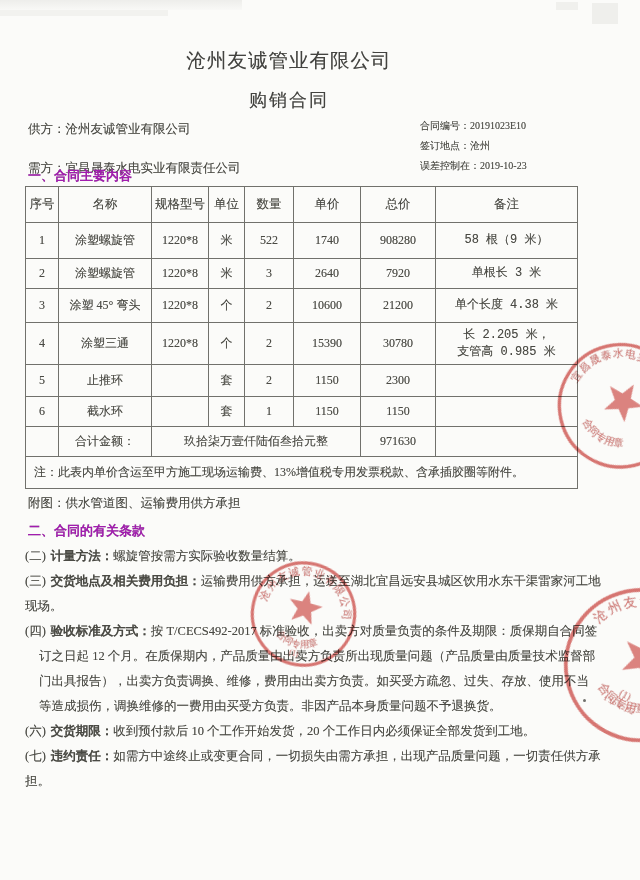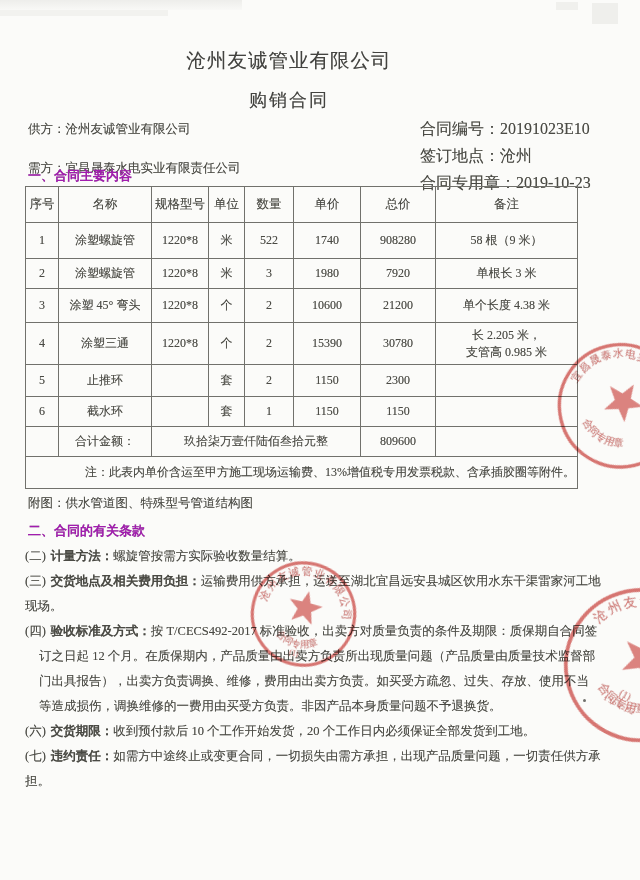--- a/index.html
+++ b/index.html
@@ -19,43 +19,43 @@
   .art-dot{left:583px;top:699px;width:3px;height:3px;border-radius:50%;background:#4d4d48;opacity:.8;}
 
   .title{position:absolute;left:0;top:47px;width:578px;text-align:center;
     font-size:19.5px;letter-spacing:1px;color:#434340;font-weight:400;}
   .subtitle{position:absolute;left:0;top:88px;width:578px;text-align:center;
     font-size:18px;letter-spacing:2px;color:#434340;}
 
   .line{position:absolute;font-size:12.5px;white-space:nowrap;}
   .supplier-line{left:28px;top:121px;}
   .buyer-line{left:28px;top:160px;}
-  .meta{position:absolute;left:420px;top:119px;font-size:16px;}
+  .meta{position:absolute;left:420px;top:119px;font-size:10px;}
   .meta .mrow{margin-bottom:6px;white-space:nowrap;}
 
   .sec-heading{position:absolute;left:28px;font-size:13px;font-weight:bold;color:#a21caf;}
   .sec1{top:167px;}
   .sec2{top:522px;}
 
   table.doc-table{position:absolute;left:25px;top:186px;width:552px;
     border-collapse:collapse;table-layout:fixed;font-size:12px;color:#4a4a44;}
   .doc-table th,.doc-table td{border:1px solid #71716c;text-align:center;
     padding:0 2px;font-weight:400;overflow:hidden;}
   .doc-table th{font-size:12.5px;}
-  .doc-table .rk{white-space:pre-line;line-height:1.35;}
+  .doc-table .rk{white-space:pre-line;line-height:1.35;font-family:Liberation Mono, monospace;}
   .doc-table tr.h-head{height:36px;margin-left:44px;}
   .doc-table tr.h-r1{height:36px;}
   .doc-table tr.h-r2{height:30px;}
   .doc-table tr.h-r3{height:34px;}
   .doc-table tr.h-r4{height:42px;}
   .doc-table tr.h-r5{height:32px;}
   .doc-table tr.h-r6{height:30px;}
   .doc-table tr.h-tot{height:30px;font-family:Liberation Serif, serif;}
   .doc-table tr.h-note{height:32px;}
-  .doc-table td.note-cell{text-align:right;padding-left:8px;font-size:12px;}
+  .doc-table td.note-cell{text-align:left;padding-left:8px;font-size:12px;}
 
   .attachment{left:28px;top:495px;font-size:12.5px;}
 
   .clauses{position:absolute;left:25px;top:544px;width:576px;
     font-size:12.5px;line-height:25px;}
   .clauses p{margin:0;}
   .clauses p.hang{padding-left:14px;text-indent:-14px;}
   .cno{margin-right:5px;}
   .clabel{font-weight:bold;}
 
@@ -85,21 +85,21 @@
   <div class="line supplier-line">
     <span>供方：</span><span>沧州友诚管业有限公司</span>
   </div>
   <div class="line buyer-line">
     <span>需方：</span><span>宜昌晟泰水电实业有限责任公司</span>
   </div>
 
   <div class="meta">
     <div class="mrow"><span>合同编号：</span><span>20191023E10</span></div>
     <div class="mrow"><span>签订地点：</span><span>沧州</span></div>
-    <div class="mrow"><span>合同专用章：</span><span>2019-10-23</span></div>
+    <div class="mrow"><span>误差控制在：</span><span>2019-10-23</span></div>
   </div>
 
   <div class="sec-heading sec1">一、合同主要内容</div>
 
   <table class="doc-table">
     <colgroup>
       <col style="width:33px">
         <col style="width:93px">
         <col style="width:57px">
         <col style="width:36px">
@@ -130,21 +130,21 @@
         <td>1740</td>
         <td>908280</td>
         <td class="rk">58 根（9 米）</td>
       </tr>
       <tr class="h-r2">
         <td>2</td>
         <td>涂塑螺旋管</td>
         <td>1220*8</td>
         <td>米</td>
         <td>3</td>
-        <td>1980</td>
+        <td>2640</td>
         <td>7920</td>
         <td class="rk">单根长 3 米</td>
       </tr>
       <tr class="h-r3">
         <td>3</td>
         <td>涂塑 45° 弯头</td>
         <td>1220*8</td>
         <td>个</td>
         <td>2</td>
         <td>10600</td>
@@ -179,30 +179,30 @@
         <td>套</td>
         <td>1</td>
         <td>1150</td>
         <td>1150</td>
         <td class="rk"></td>
       </tr>
       <tr class="h-tot">
         <td></td>
         <td>合计金额：</td>
         <td colspan="4">玖拾柒万壹仟陆佰叁拾元整</td>
-        <td>809600</td>
+        <td>971630</td>
         <td></td>
       </tr>
       <tr class="h-note">
         <td colspan="8" class="note-cell">注：此表内单价含运至甲方施工现场运输费、13%增值税专用发票税款、含承插胶圈等附件。</td>
       </tr>
     </tbody>
   </table>
 
-  <div class="line attachment">附图：供水管道图、特殊型号管道结构图</div>
+  <div class="line attachment">附图：供水管道图、运输费用供方承担</div>
 
   <div class="sec-heading sec2">二、合同的有关条款</div>
 
   <div class="clauses">
     <p><span class="cno">(二)</span><span class="clabel">计量方法：</span><span>螺旋管按需方实际验收数量结算。</span></p>
     <p><span class="cno">(三)</span><span class="clabel">交货地点及相关费用负担：</span><span>运输费用供方承担，运送至湖北宜昌远安县城区饮用水东干渠雷家河工地现场。</span></p>
     <p class="hang"><span class="cno">(四)</span><span class="clabel">验收标准及方式：</span><span>按 T/CECS492-2017 标准验收，出卖方对质量负责的条件及期限：质保期自合同签订之日起 12 个月。在质保期内，产品质量由出卖方负责所出现质量问题（产品质量由质量技术监督部门出具报告），出卖方负责调换、维修，费用由出卖方负责。如买受方疏忽、过失、存放、使用不当等造成损伤，调换维修的一费用由买受方负责。非因产品本身质量问题不予退换货。</span></p>
     <p><span class="cno">(六)</span><span class="clabel">交货期限：</span><span>收到预付款后 10 个工作开始发货，20 个工作日内必须保证全部发货到工地。</span></p>
     <p><span class="cno">(七)</span><span class="clabel">违约责任：</span><span>如需方中途终止或变更合同，一切损失由需方承担，出现产品质量问题，一切责任供方承担。</span></p>
   </div>

